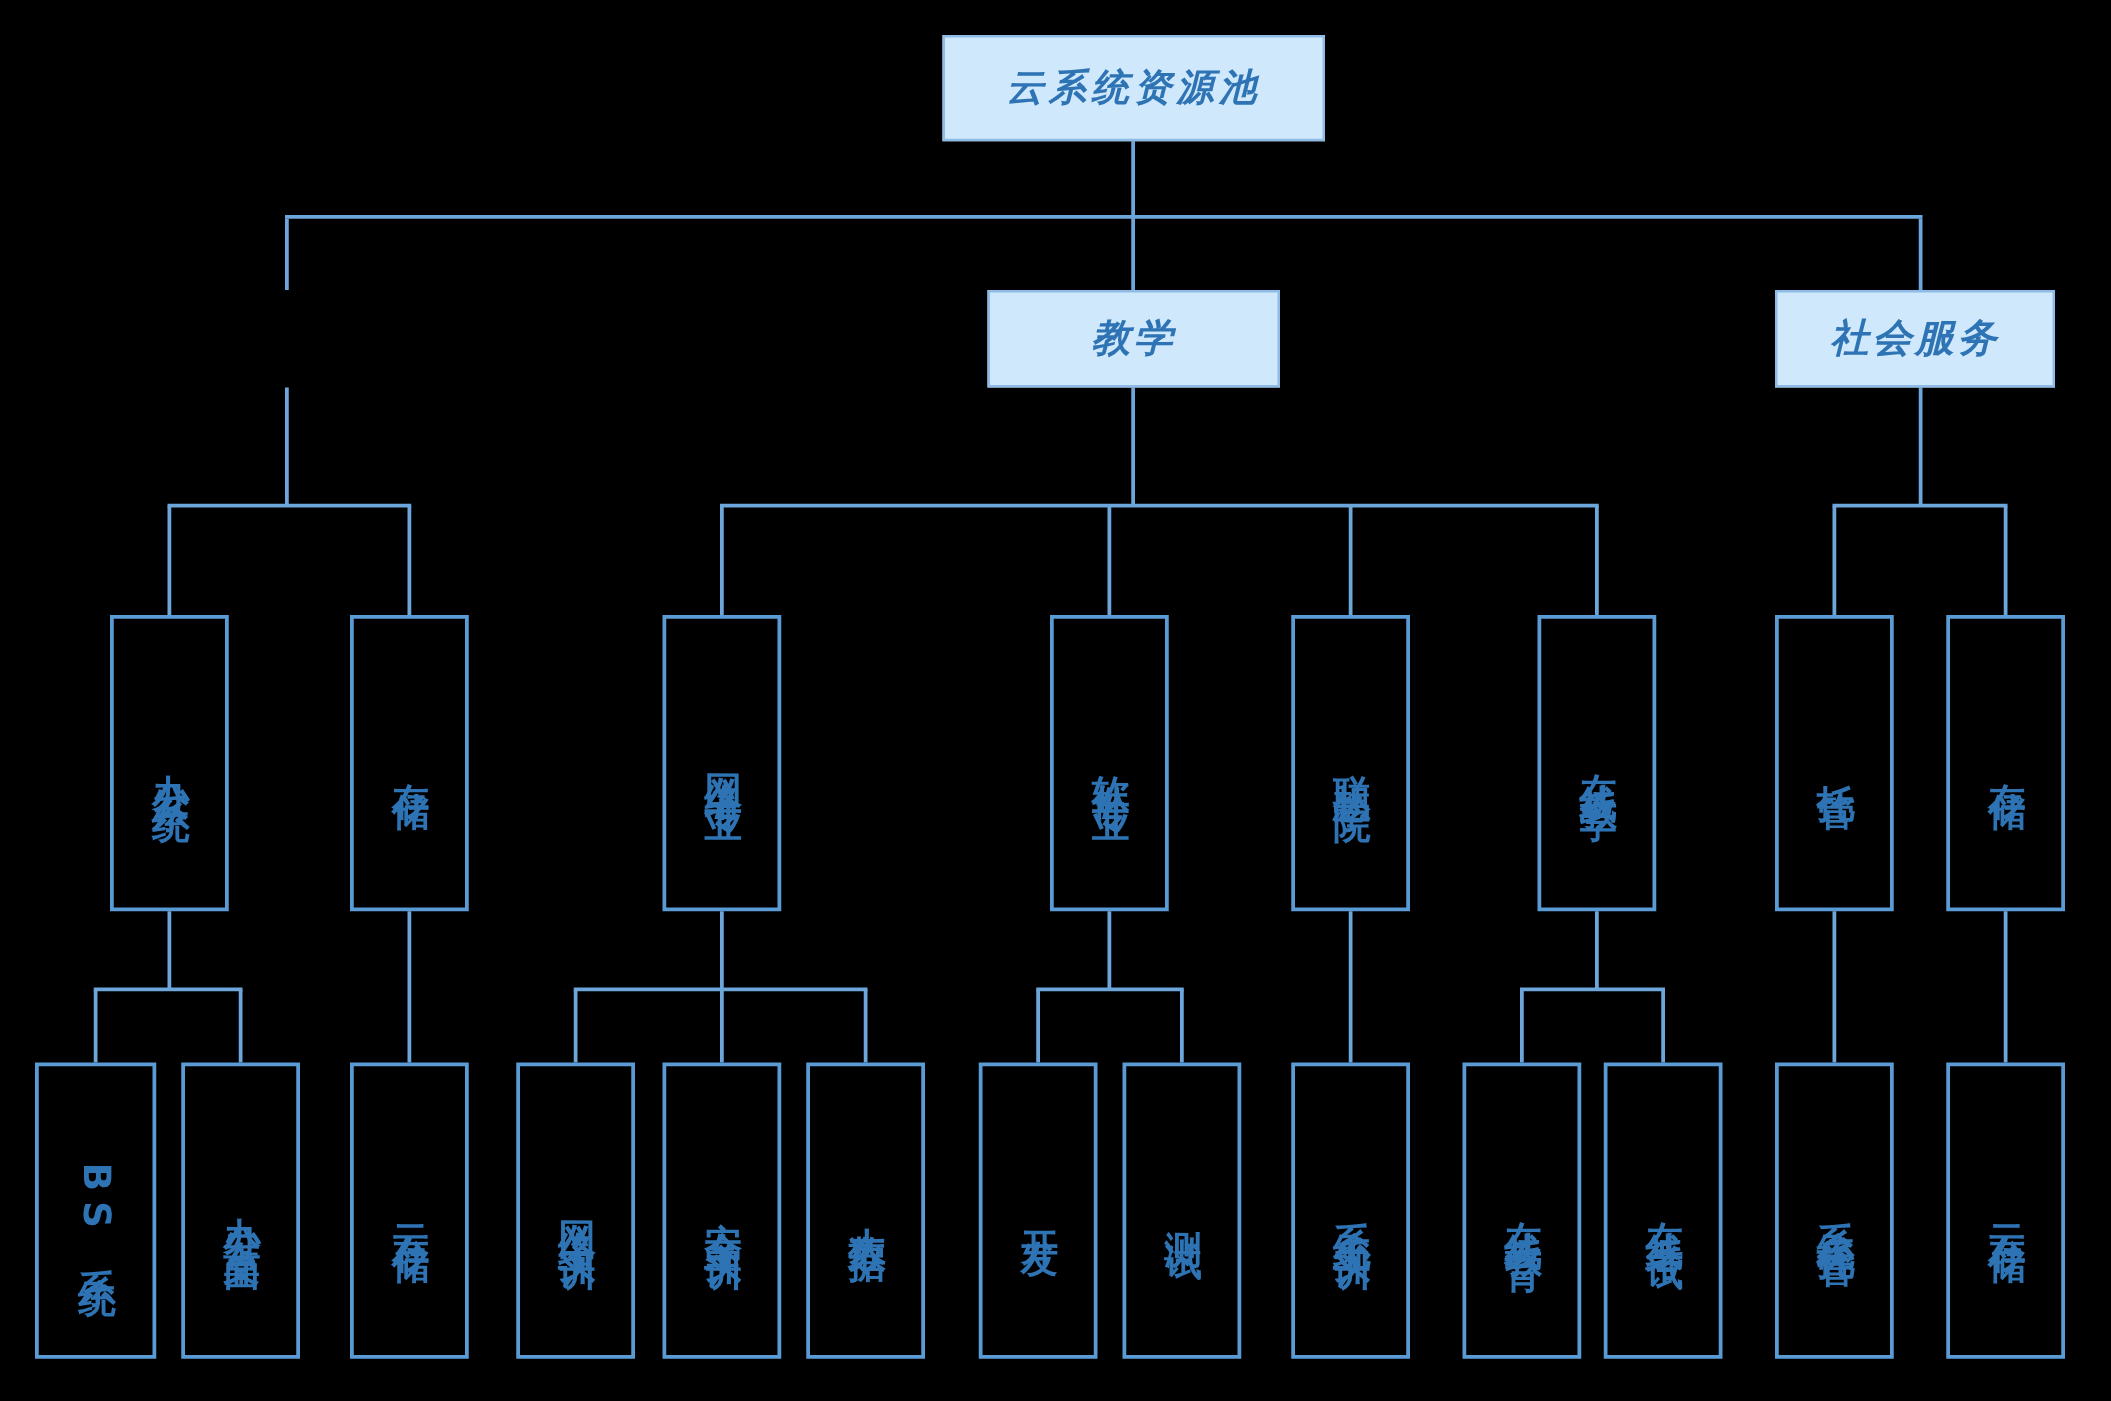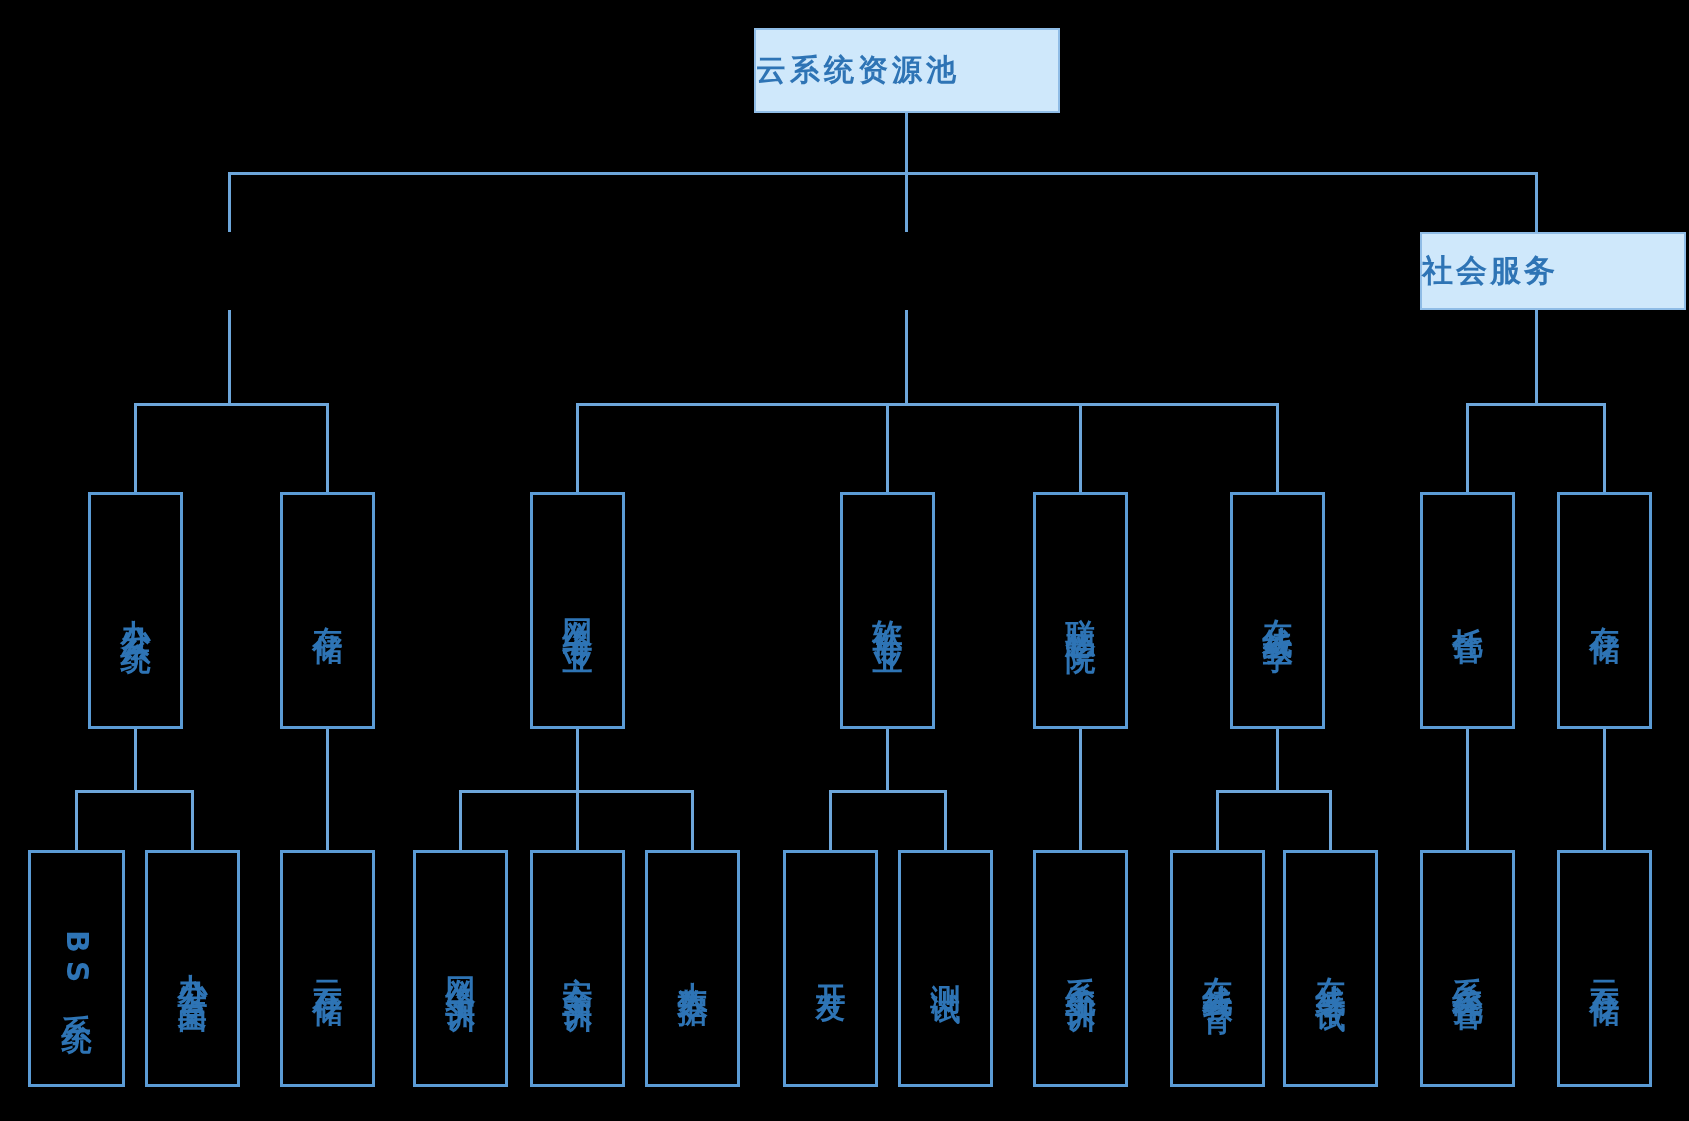--- a/index.html
+++ b/index.html
@@ -17,21 +17,21 @@
     position:relative;
     width:1689px;height:1121px;
     background:var(--background);
     overflow:hidden;
   }
   
   .hnode{
     position:absolute;
     background:var(--header-fill);
     border:2px solid var(--header-border);
-    display:flex;align-items:center;
+    display:flex;align-items:center;justify-content:center;font-style:italic;
   }
   .hnode .lbl{
     color:var(--text);
     font-weight:bold;
     font-size:31px;
     letter-spacing:3px;
     white-space:nowrap;
   }
   .hnode.root .lbl{font-size:30px;letter-spacing:4px;}
   
@@ -109,21 +109,24 @@
   <div class="vl" style="left:1329px;top:792px;height:58px"></div>
 
   <div class="vl" style="left:1466px;top:729px;height:121px"></div>
 
   <div class="vl" style="left:1603px;top:729px;height:121px"></div>
 
   <div class="hnode root" style="left:754px;top:28px;width:306px;height:85px">
     <span class="lbl">云系统资源池</span>
   </div>
 
-  <div class="hnode" style="left:1420px;top:232px;width:266px;height:78px">
+  <div class="hnode" style="left:790px;top:232px;width:234px;height:78px">
+    <span class="lbl">教学</span>
+  </div>
+  <div class="hnode" style="left:1420px;top:232px;width:224px;height:78px">
     <span class="lbl">社会服务</span>
   </div>
 
   <div class="vnode" style="left:88px;top:492px;width:95px;height:237px">
     <span class="vlbl">办公系统</span>
   </div>
   <div class="vnode" style="left:280px;top:492px;width:95px;height:237px">
     <span class="vlbl">存储</span>
   </div>
   <div class="vnode" style="left:530px;top:492px;width:95px;height:237px">

